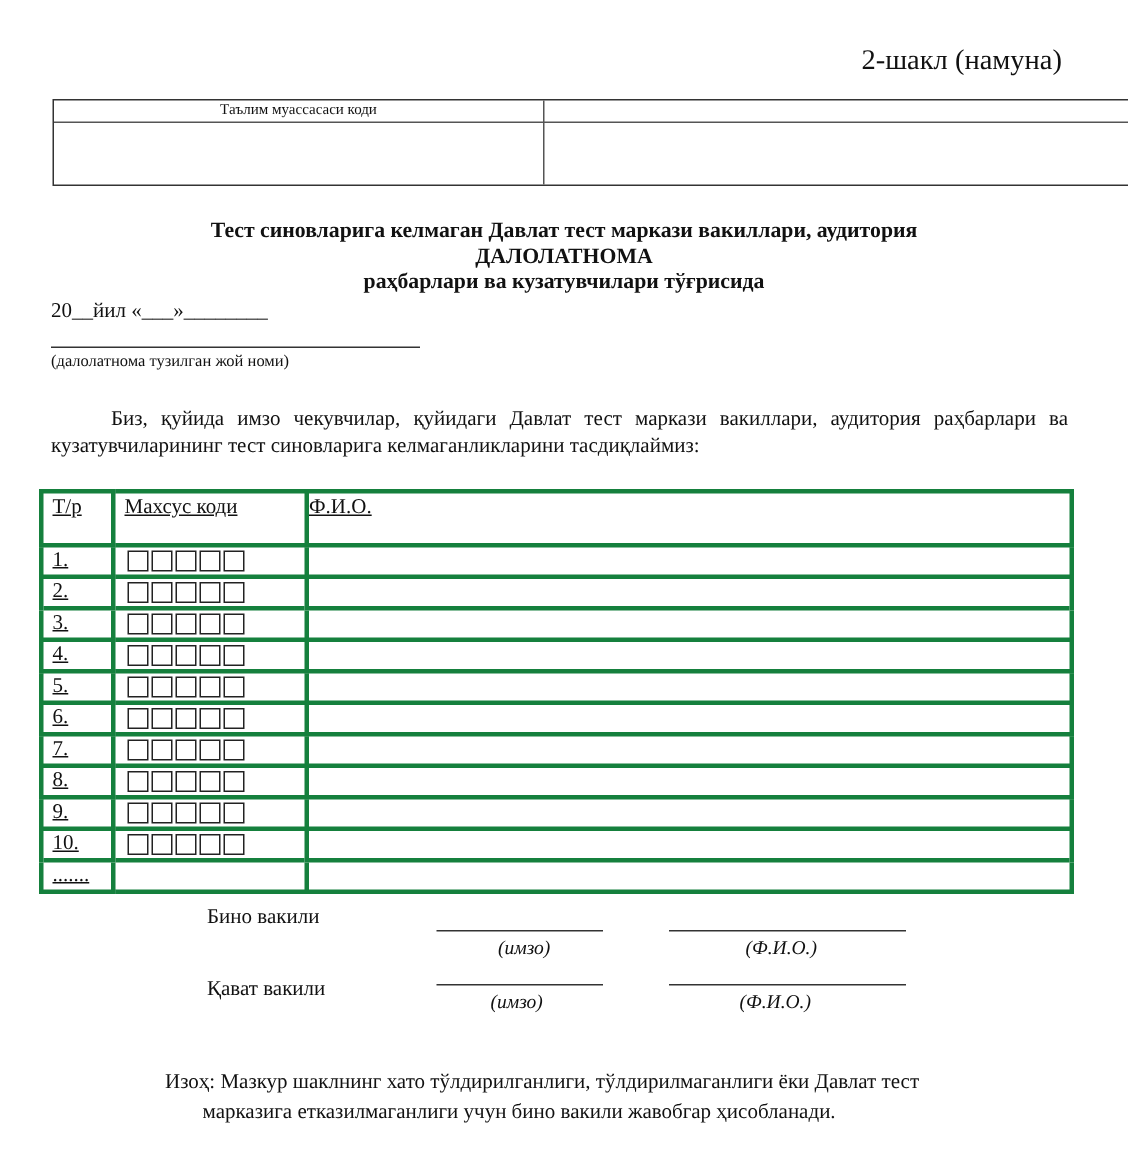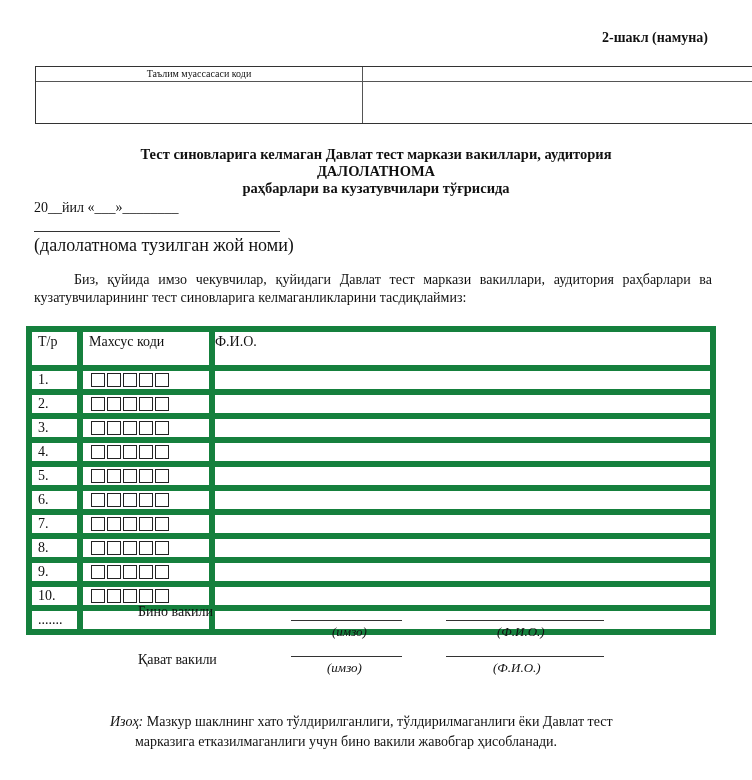--- a/index.html
+++ b/index.html
@@ -1,51 +1,51 @@
 <!DOCTYPE html>
 <html><head>
 <meta charset="utf-8">
 <style>
   html, body { margin:0; padding:0; background:#ffffff; }
   body { width:752px; height:780px; position:relative; overflow:hidden;
          font-family:"Liberation Serif","DejaVu Serif",serif; color:#111; }
   .abs { position:absolute; }
-  .form-no { right:44px; top:30px; font-weight:bold; font-size:14px; }
+  .form-no { right:44px; top:30px; font-weight:normal; font-size:19px; }
 
   .top-table { left:35px; top:66px; width:722px; height:58px; border:1.5px solid #333; box-sizing:border-box; }
   .top-table .hdr { position:absolute; top:0; left:0; right:0; height:14px; border-bottom:1px solid #555; }
   .top-table .split { position:absolute; top:0; bottom:0; left:326px; border-left:1px solid #555; }
   .top-table .h { position:absolute; top:0; height:14px; line-height:14px; font-size:10px; text-align:center; }
   .top-table .h1 { left:0; width:326px; }
   .top-table .h2 { left:327px; right:0; }
 
   .title { left:0; width:752px; text-align:center; font-weight:bold; font-size:14.5px; line-height:17px; top:146px; }
   .date-line { left:34px; top:200px; font-size:14px; }
   .place-line { left:34px; top:231px; width:246px; border-top:1px solid #333; }
-  .place-caption { left:34px; top:235px; font-size:18px; }
+  .place-caption { left:34px; top:235px; font-size:11px; }
 
   .para { left:34px; top:271px; width:678px; font-size:14px; line-height:18px; text-align:justify; text-indent:40px; }
 
   .main-table { left:26px; top:326px; width:690px; border-collapse:collapse; font-size:14px; }
-  .main-table td, .main-table th { border:6px solid #15803d; padding:0; }
+  .main-table td, .main-table th { border:3px solid #15803d; padding:0;text-decoration:underline; }
   .main-table th { height:31px; font-weight:normal; vertical-align:top; text-align:left; padding:2px 0 0 6px; }
   .main-table th.fio { text-align:left; padding-left:0; }
   .main-table td { height:18px; line-height:18px; }
   .main-table td.num { padding-left:6px; width:39px; }
   .main-table td.code { width:118px; padding-left:8px; }
   .main-table tr.thick td { border-bottom:1.5px solid #222; }
   .boxes { display:flex; gap:2px; height:16px; align-items:center; }
   .box { width:14px; height:14px; border:1.5px solid #222; box-sizing:border-box; }
 
   .sig-label { font-size:14px; left:138px; }
   .sig-line { border-top:1px solid #333; }
   .sig-cap { font-style:italic; font-size:13px; }
 
   .note { left:110px; top:712px; width:610px; font-size:14px; line-height:20px; }
-  .note .lead { font-style:italic; }
+  .note .lead { }
   .note .cont { padding-left:25px; display:block; }
 </style>
 </head>
 <body>
 
 <div class="abs form-no">2-шакл (намуна)</div>
 
 <div class="abs top-table">
   <div class="hdr"></div>
   <div class="split"></div>

